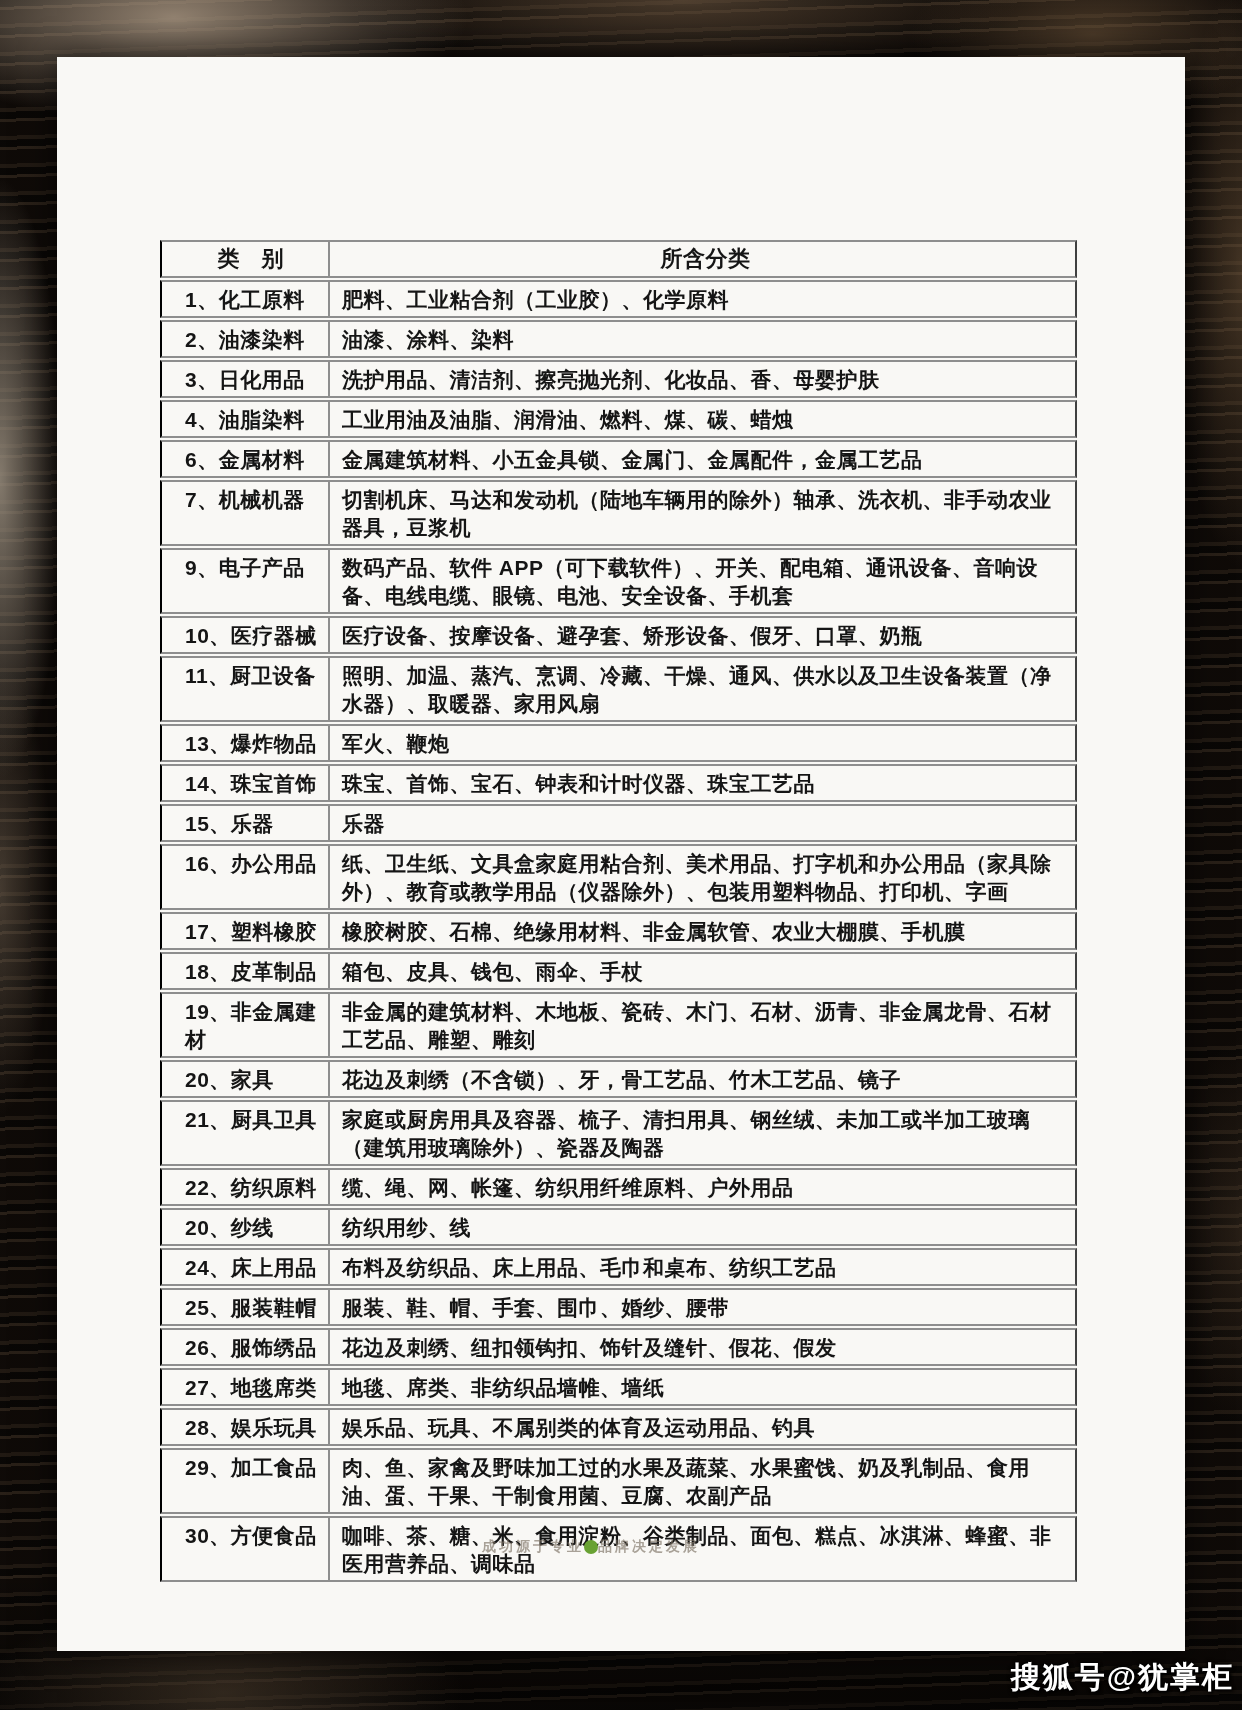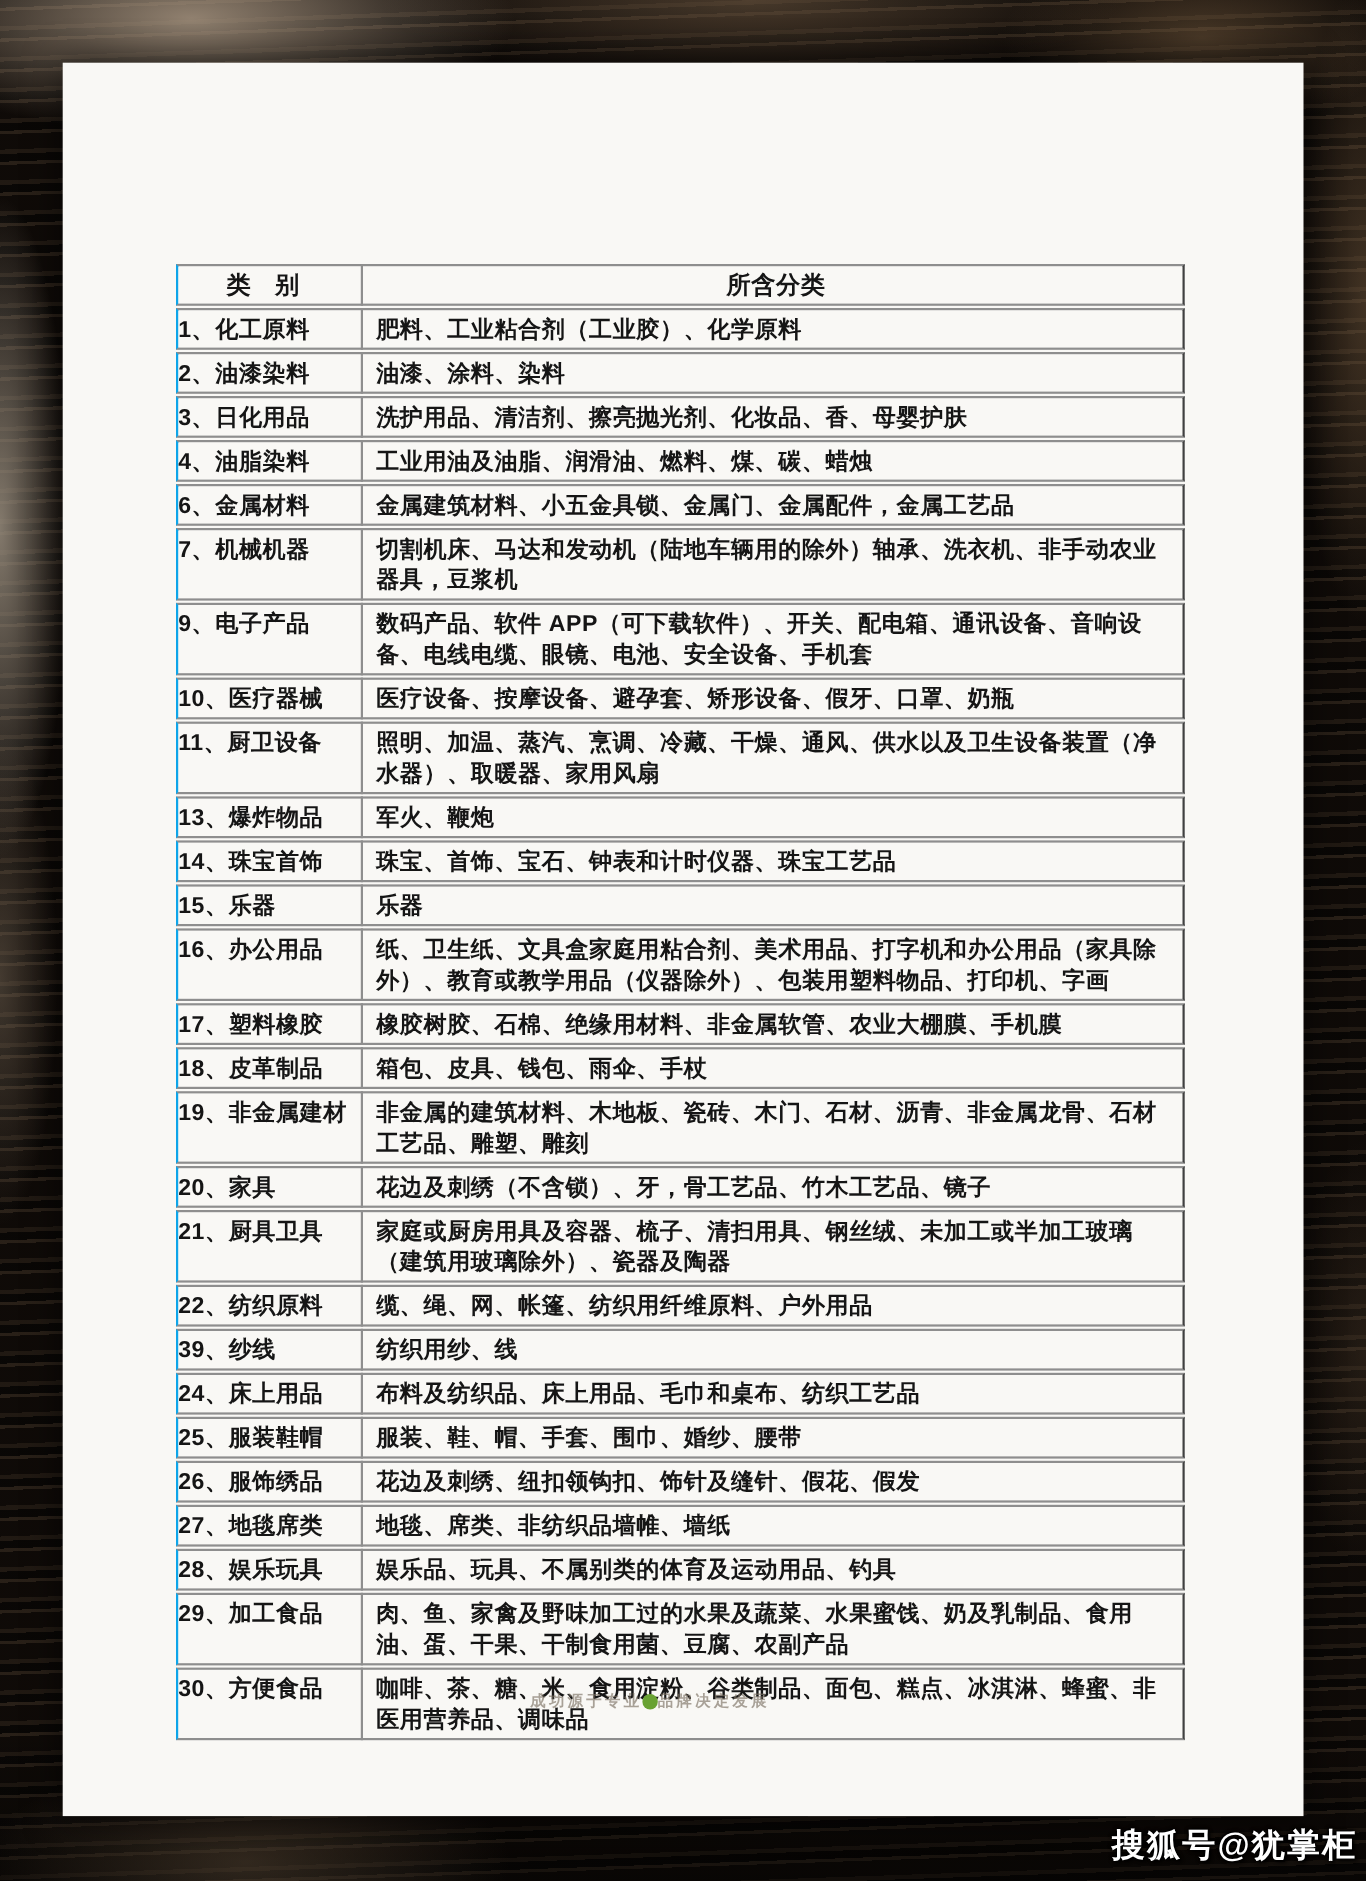--- a/index.html
+++ b/index.html
@@ -33,21 +33,21 @@
     table-layout:fixed;
   }
   col.c1{width:170px;}
   col.c2{width:747px;}
   th,td{
     color:#151515;font-weight:bold;font-size:21px;line-height:28px;
     letter-spacing:.5px;vertical-align:middle;
     border-top:2px solid #8e8e8e;border-bottom:2px solid #8e8e8e;
   }
   th{height:30px;text-align:center;font-size:22px;}
-  td.cat,th.th-cat{border-left:2px solid #0ea5e9;border-right:2px solid #8e8e8e;padding:2px 4px 2px 0;}
+  td.cat,th.th-cat{border-left:2px solid #000000;border-right:2px solid #8e8e8e;padding:2px 4px 2px 23px;}
   td.items,th.th-items{border-right:2px solid #404040;padding:2px 6px 2px 12px;}
   th.th-cat{letter-spacing:8px;}
   td.cat{vertical-align:top;padding-top:4px;}
   td.items{vertical-align:top;padding-top:4px;}
   .center-watermark{
     position:absolute;left:425px;top:1481px;z-index:3;
     display:flex;align-items:center;
     color:rgba(125,113,100,.65);font-size:14px;font-weight:bold;letter-spacing:3px;
     white-space:nowrap;
   }
@@ -146,21 +146,21 @@
         </tr>
         <tr>
           <td class="cat">21、厨具卫具</td>
           <td class="items">家庭或厨房用具及容器、梳子、清扫用具、钢丝绒、未加工或半加工玻璃（建筑用玻璃除外）、瓷器及陶器</td>
         </tr>
         <tr>
           <td class="cat">22、纺织原料</td>
           <td class="items">缆、绳、网、帐篷、纺织用纤维原料、户外用品</td>
         </tr>
         <tr>
-          <td class="cat">39、纱线</td>
+          <td class="cat">20、纱线</td>
           <td class="items">纺织用纱、线</td>
         </tr>
         <tr>
           <td class="cat">24、床上用品</td>
           <td class="items">布料及纺织品、床上用品、毛巾和桌布、纺织工艺品</td>
         </tr>
         <tr>
           <td class="cat">25、服装鞋帽</td>
           <td class="items">服装、鞋、帽、手套、围巾、婚纱、腰带</td>
         </tr>

